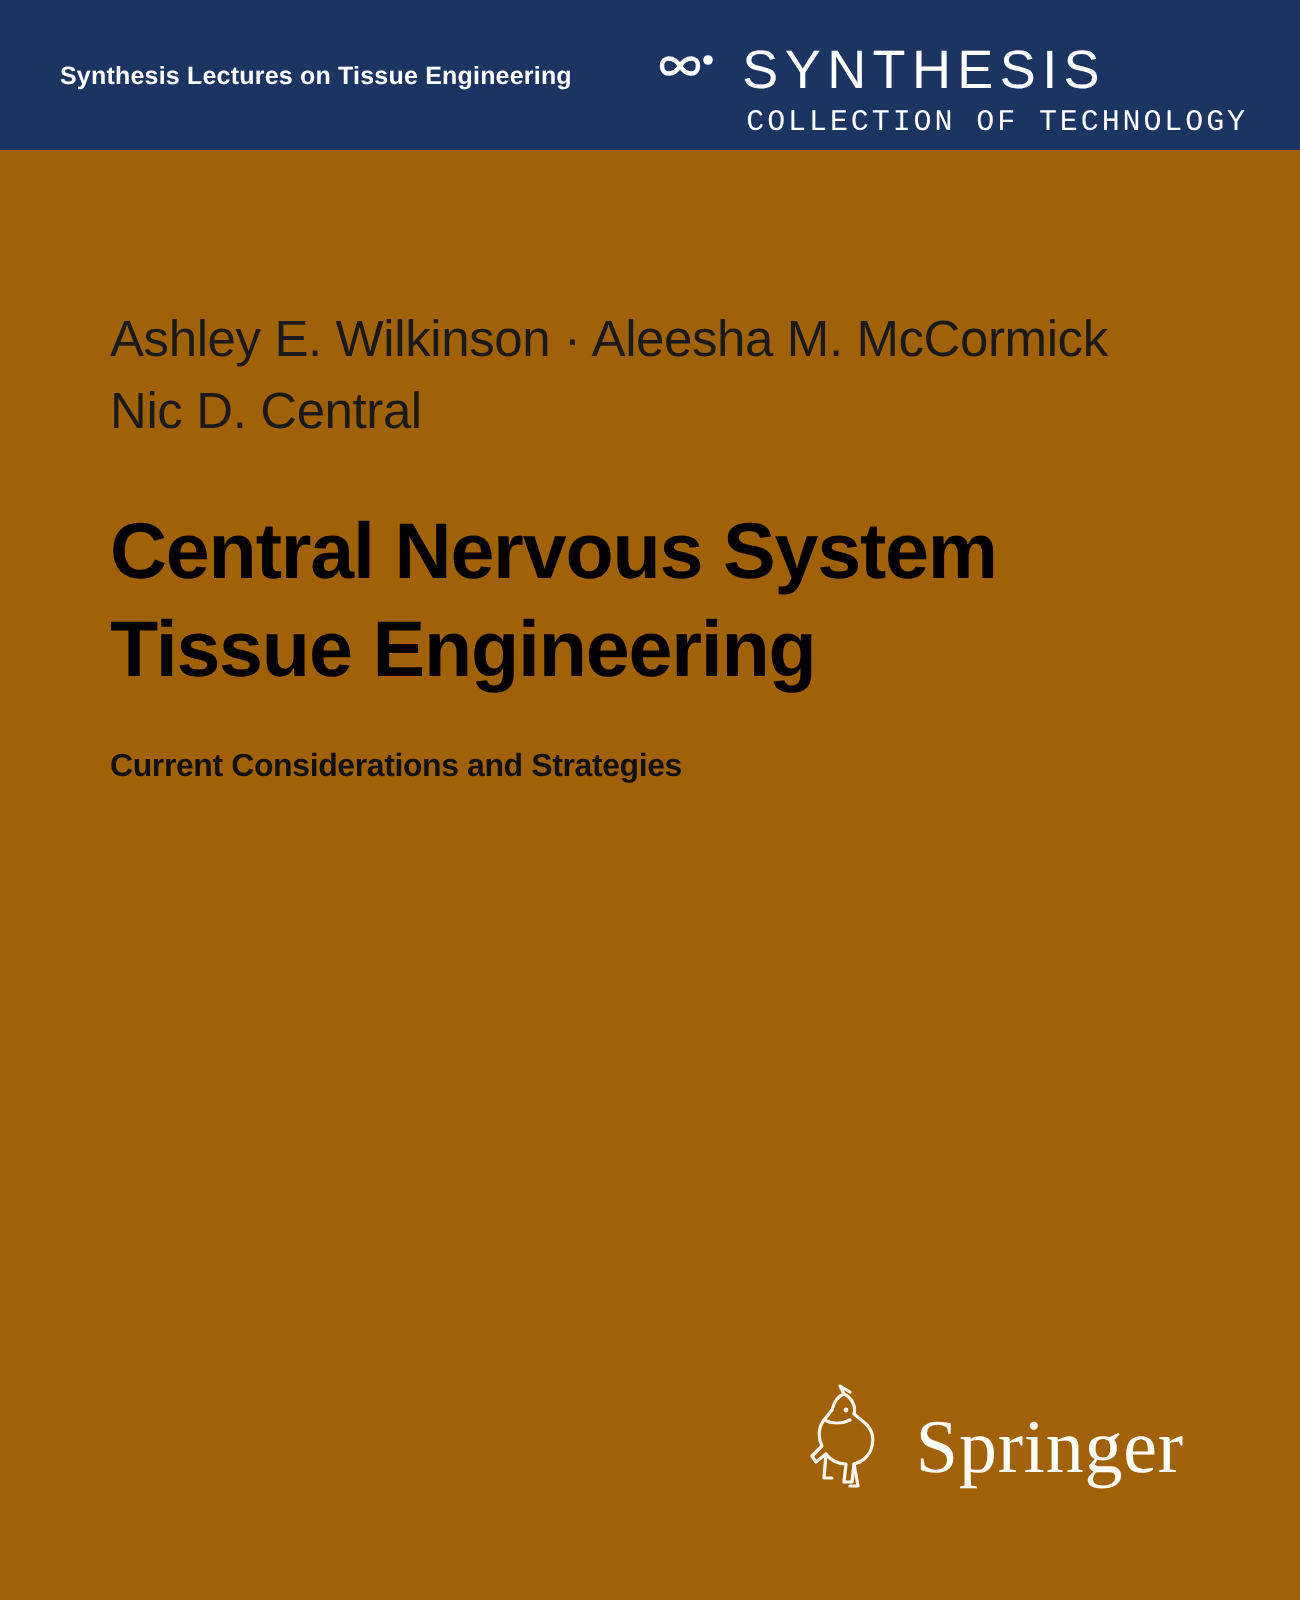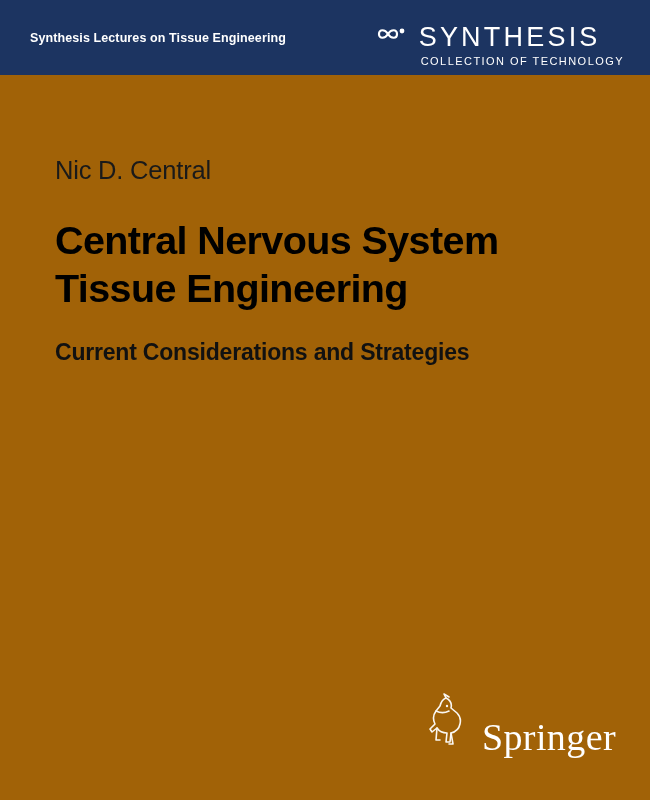--- a/index.html
+++ b/index.html
@@ -53,25 +53,26 @@
     align-items: flex-start;
     margin-top: 16px;
   }
   .brand-main {
     font-size: 27px;
     letter-spacing: 3.2px;
     line-height: 1;
     font-weight: normal;
   }
   .brand-sub {
-    font-size: 11px;
+    font-size: 15px;
     letter-spacing: 1.45px;
     margin-top: 4px;
     margin-left: 2px;
     white-space: nowrap;
+    font-family: Liberation Mono, monospace;
   }
   
   .content {
     position: absolute;
     left: 55px;
     top: 152px;
     width: 540px;
   }
   .authors {
     color: #1a1a1a;
@@ -84,31 +85,31 @@
     margin-top: 28px;
     color: #000000;
     font-size: 39.5px;
     font-weight: bold;
     line-height: 1.22;
     letter-spacing: -0.6px;
   }
   .subtitle {
     margin-top: 26px;
     color: #111111;
-    font-size: 23px;
+    font-size: 16px;
     font-weight: bold;
     letter-spacing: -0.2px;
   }
   
   .publisher {
     position: absolute;
-    right: 34px;
+    right: 58px;
     bottom: 42px;
     display: flex;
-    align-items: flex-end;
+    align-items: center;
     color: #ffffff;
   }
   .publisher-name {
     font-size: 38px;
     letter-spacing: 0.4px;
     line-height: 1;
     margin-left: 10px;
     margin-bottom: 2px;
     font-family: "Liberation Serif", serif;
   }
@@ -133,20 +134,21 @@
       </span>
       <span class="brand-text">
         <span class="brand-main">SYNTHESIS</span>
         <span class="brand-sub">COLLECTION OF TECHNOLOGY</span>
       </span>
     </div>
   </div>
 
   <div class="content">
     <div class="authors">
+      <div>Ashley E. Wilkinson · Aleesha M. McCormick</div>
       <div>Nic D. Central</div>
     </div>
 
     <div class="title">
       <div>Central Nervous System</div>
       <div>Tissue Engineering</div>
     </div>
 
     <div class="subtitle">Current Considerations and Strategies</div>
   </div>

